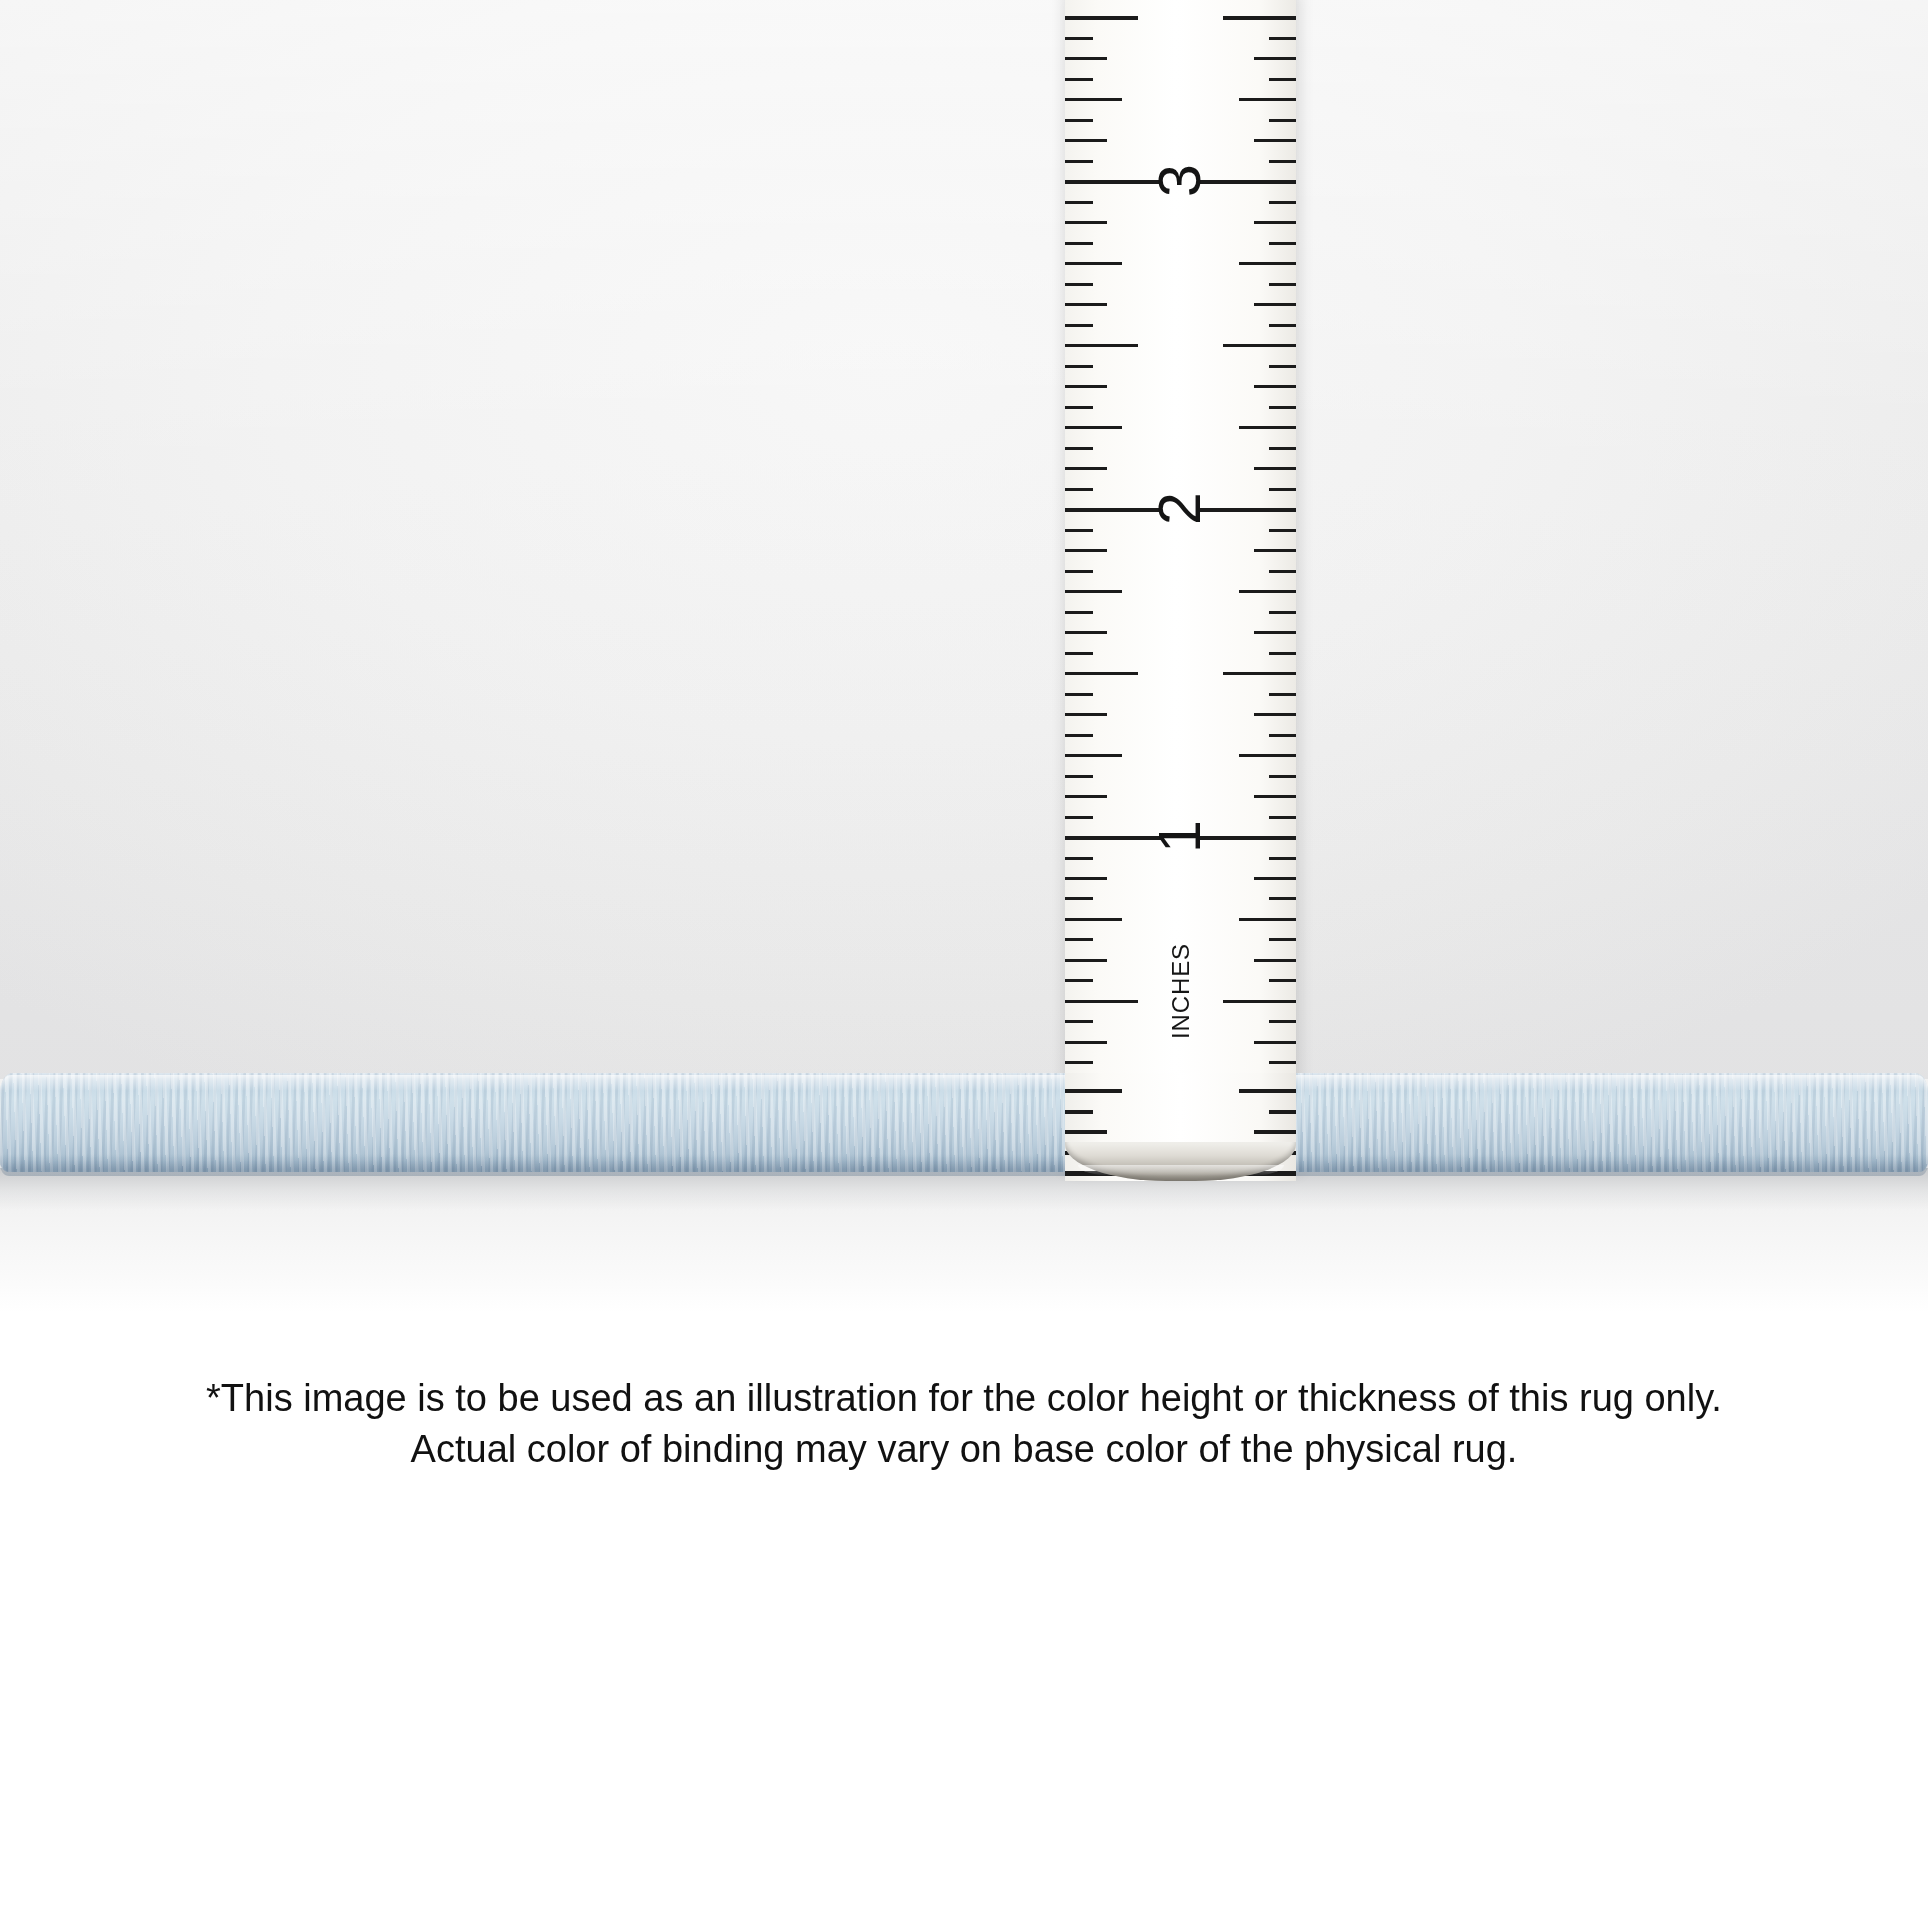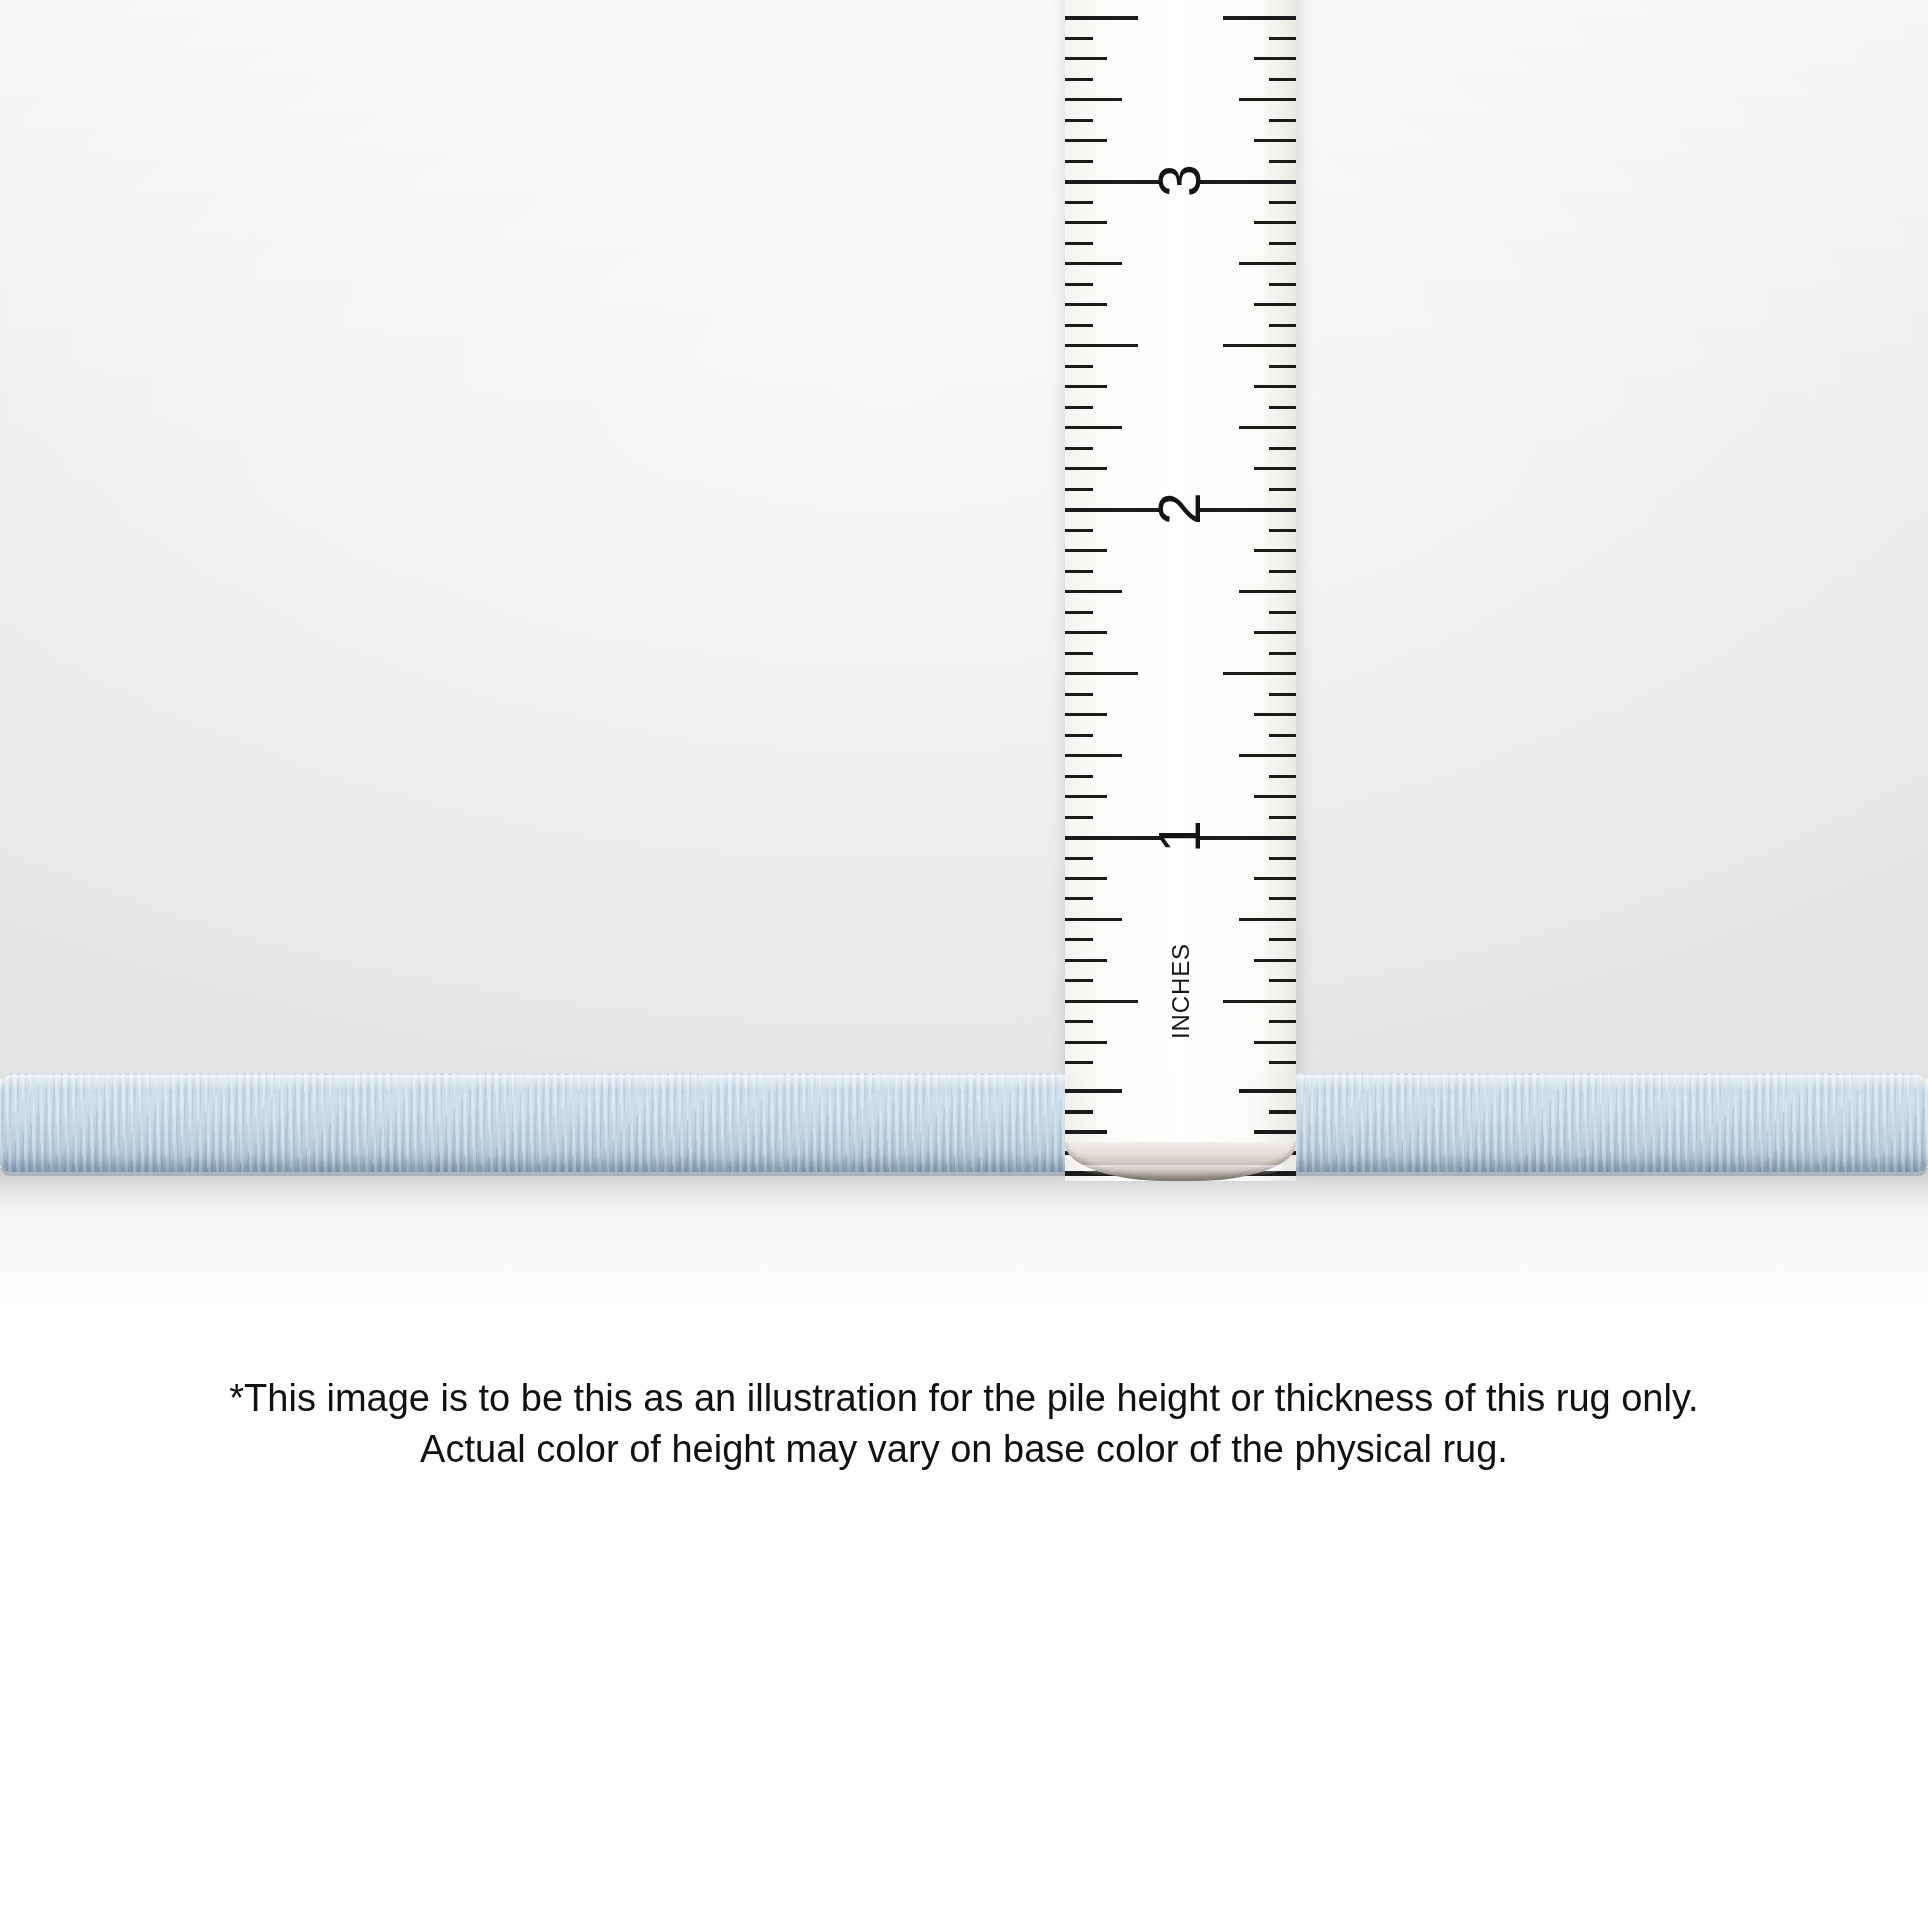--- a/index.html
+++ b/index.html
@@ -378,18 +378,18 @@
           <div class="tick right" style="top: 37px; width: 27.5px; height: 3.7px; position: absolute;"></div>
           <div class="tick left" style="top: 16.3px; width: 57px; height: 3.7px; position: absolute;"></div>
           <div class="tick right" style="top: 16.3px; width: 57px; height: 3.7px; position: absolute;"></div>
         </div>
       <div class="ruler-metal" style="bottom:0;"></div>
     </div>
 
   </div>
 
   <div class="caption">
-    <span class="line">*This image is to be this as an illustration for the pile height or thickness of this rug only.</span>
-    <span class="line">Actual color of height may vary on base color of the physical rug.</span>
+    <span class="line">*This image is to be used as an illustration for the color height or thickness of this rug only.</span>
+    <span class="line">Actual color of binding may vary on base color of the physical rug.</span>
   </div>
 
 </div>
 
 
 </body></html>

